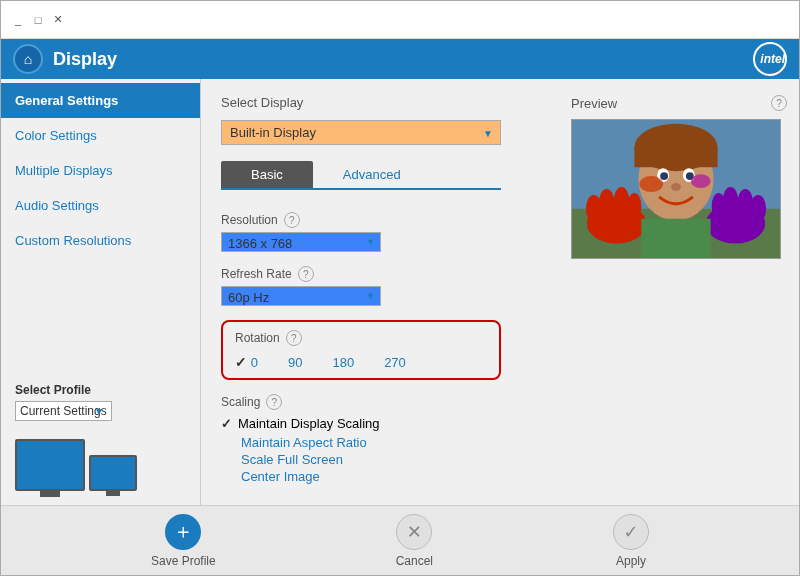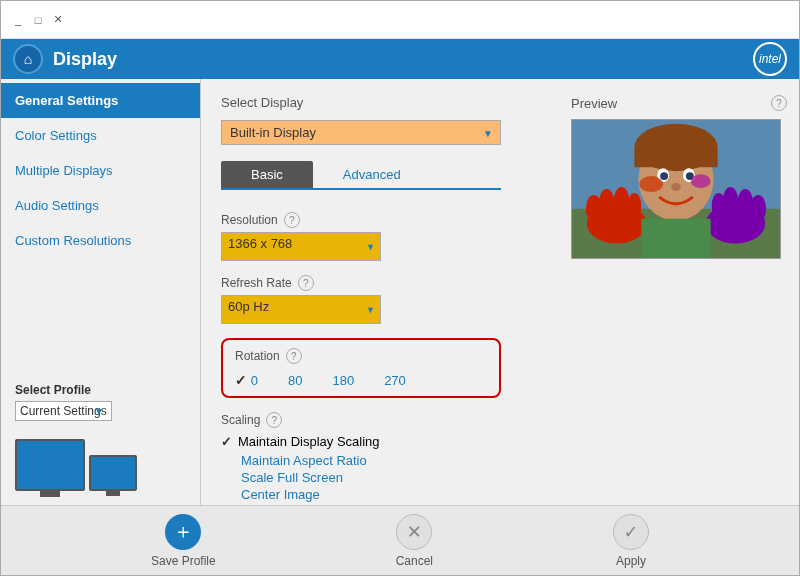--- a/index.html
+++ b/index.html
@@ -79,28 +79,28 @@
     .header-title {
       color: white;
       font-size: 18px;
       font-weight: bold;
     }
     .intel-logo {
       margin-left: auto;
       color: white;
       font-size: 13px;
       font-style: italic;
-      font-weight: normal;
+      font-weight: bold;
       border: 2px solid white;
       border-radius: 50%;
       width: 34px;
       height: 34px;
       display: flex;
       align-items: center;
-      justify-content: center;
+      justify-content: flex-end;
     }
     
     .main-area {
       display: flex;
       flex: 1;
       overflow: hidden;
     }
     
     .sidebar {
       width: 200px;
@@ -286,23 +286,23 @@
       position: absolute;
       right: 6px;
       top: 50%;
       transform: translateY(-50%);
       color: #1a7bbf;
       font-size: 9px;
       pointer-events: none;
     }
     .dropdown-small {
       width: 160px;
-      padding: 3px 24px 9px 6px;
+      padding: 3px 24px 0 6px;
       border: 1px solid #aaa;
-      background: #eab308;
+      background: #3b82f6;
       font-size: 13px;
       color: #333;
       appearance: none;
       cursor: pointer;
     }
     
     .rotation-box {
       border: 2px solid #cc0000;
       border-radius: 8px;
       padding: 8px 12px;
@@ -524,21 +524,21 @@
         <div class="rotation-label-row">
           <span class="setting-label">Rotation</span>
           <div class="help-icon">?</div>
         </div>
         <div class="rotation-options">
           <div class="rotation-option selected">
             <span class="checkmark">✓</span>
             <span>0</span>
           </div>
           <div class="rotation-option">
-            <span style="color:#1a7bbf;">80</span>
+            <span style="color:#1a7bbf;">90</span>
           </div>
           <div class="rotation-option">
             <span style="color:#1a7bbf;">180</span>
           </div>
           <div class="rotation-option">
             <span style="color:#1a7bbf;">270</span>
           </div>
         </div>
       </div>
 

